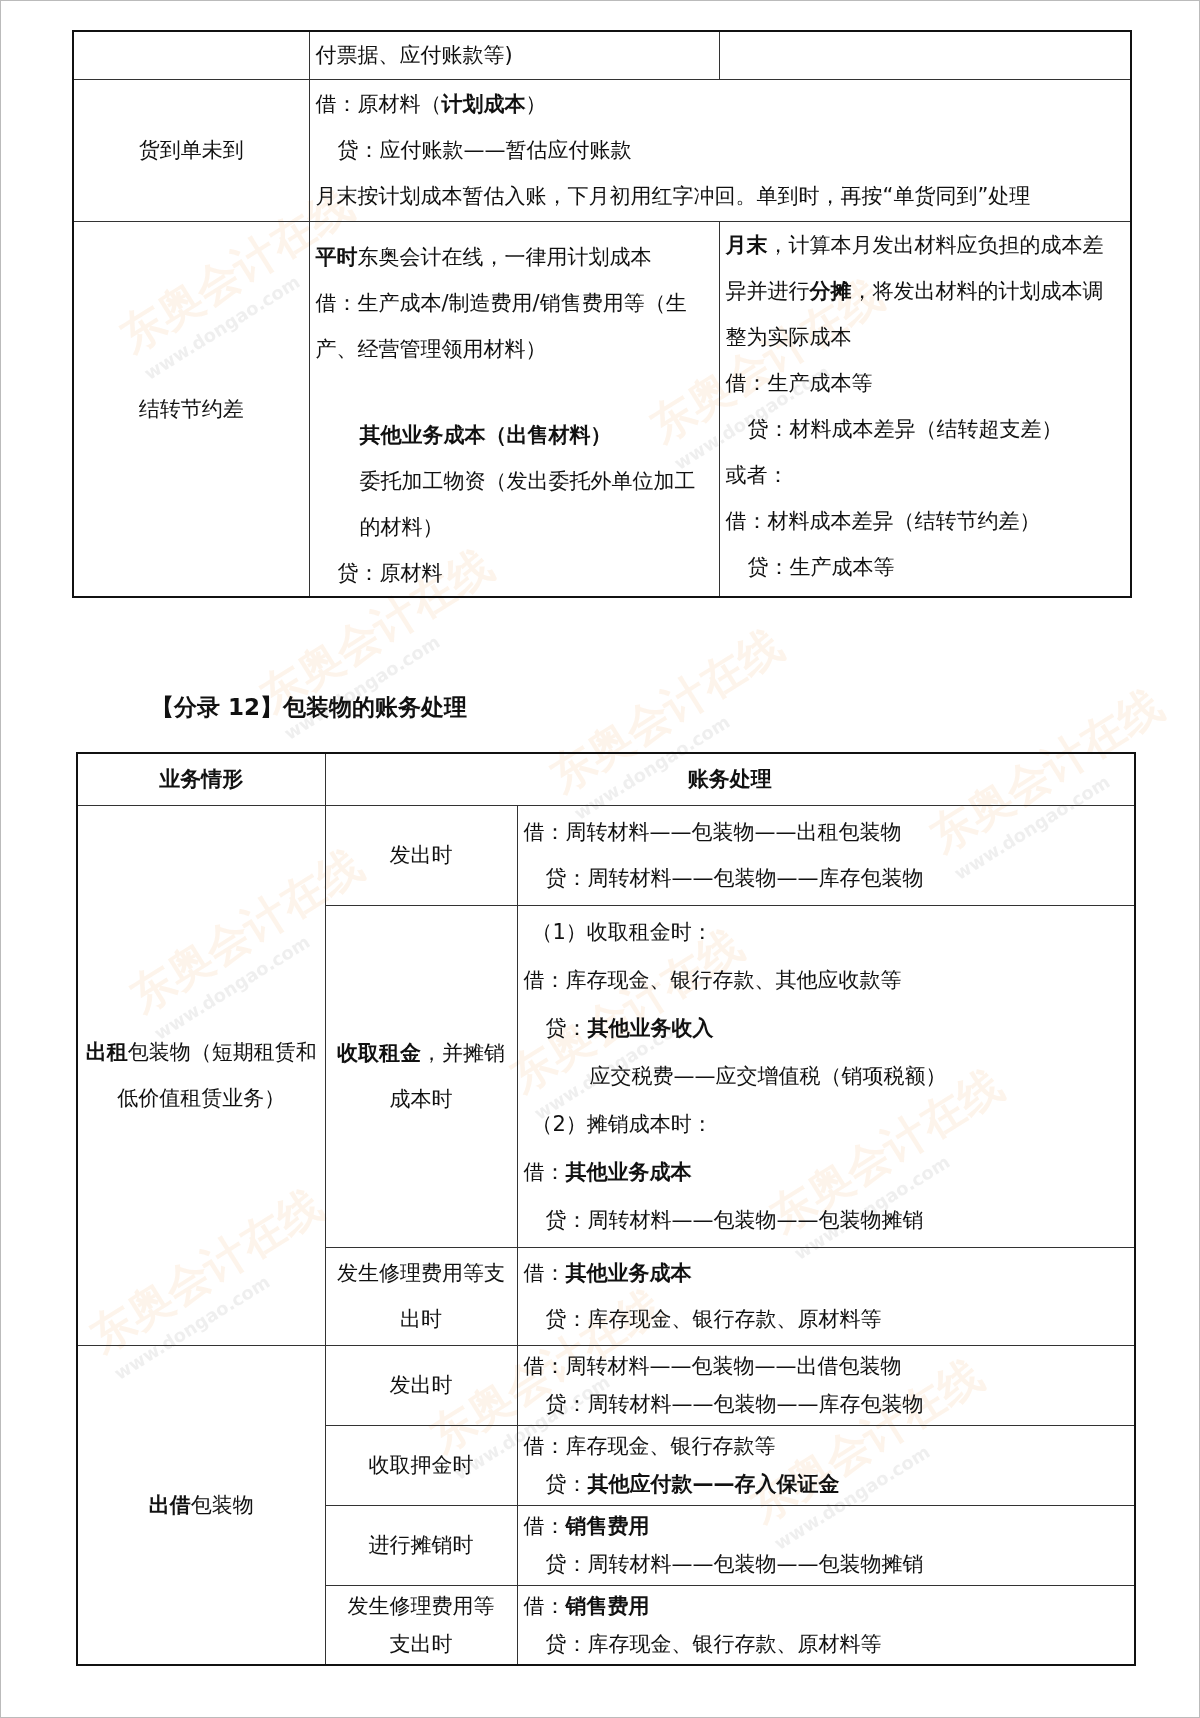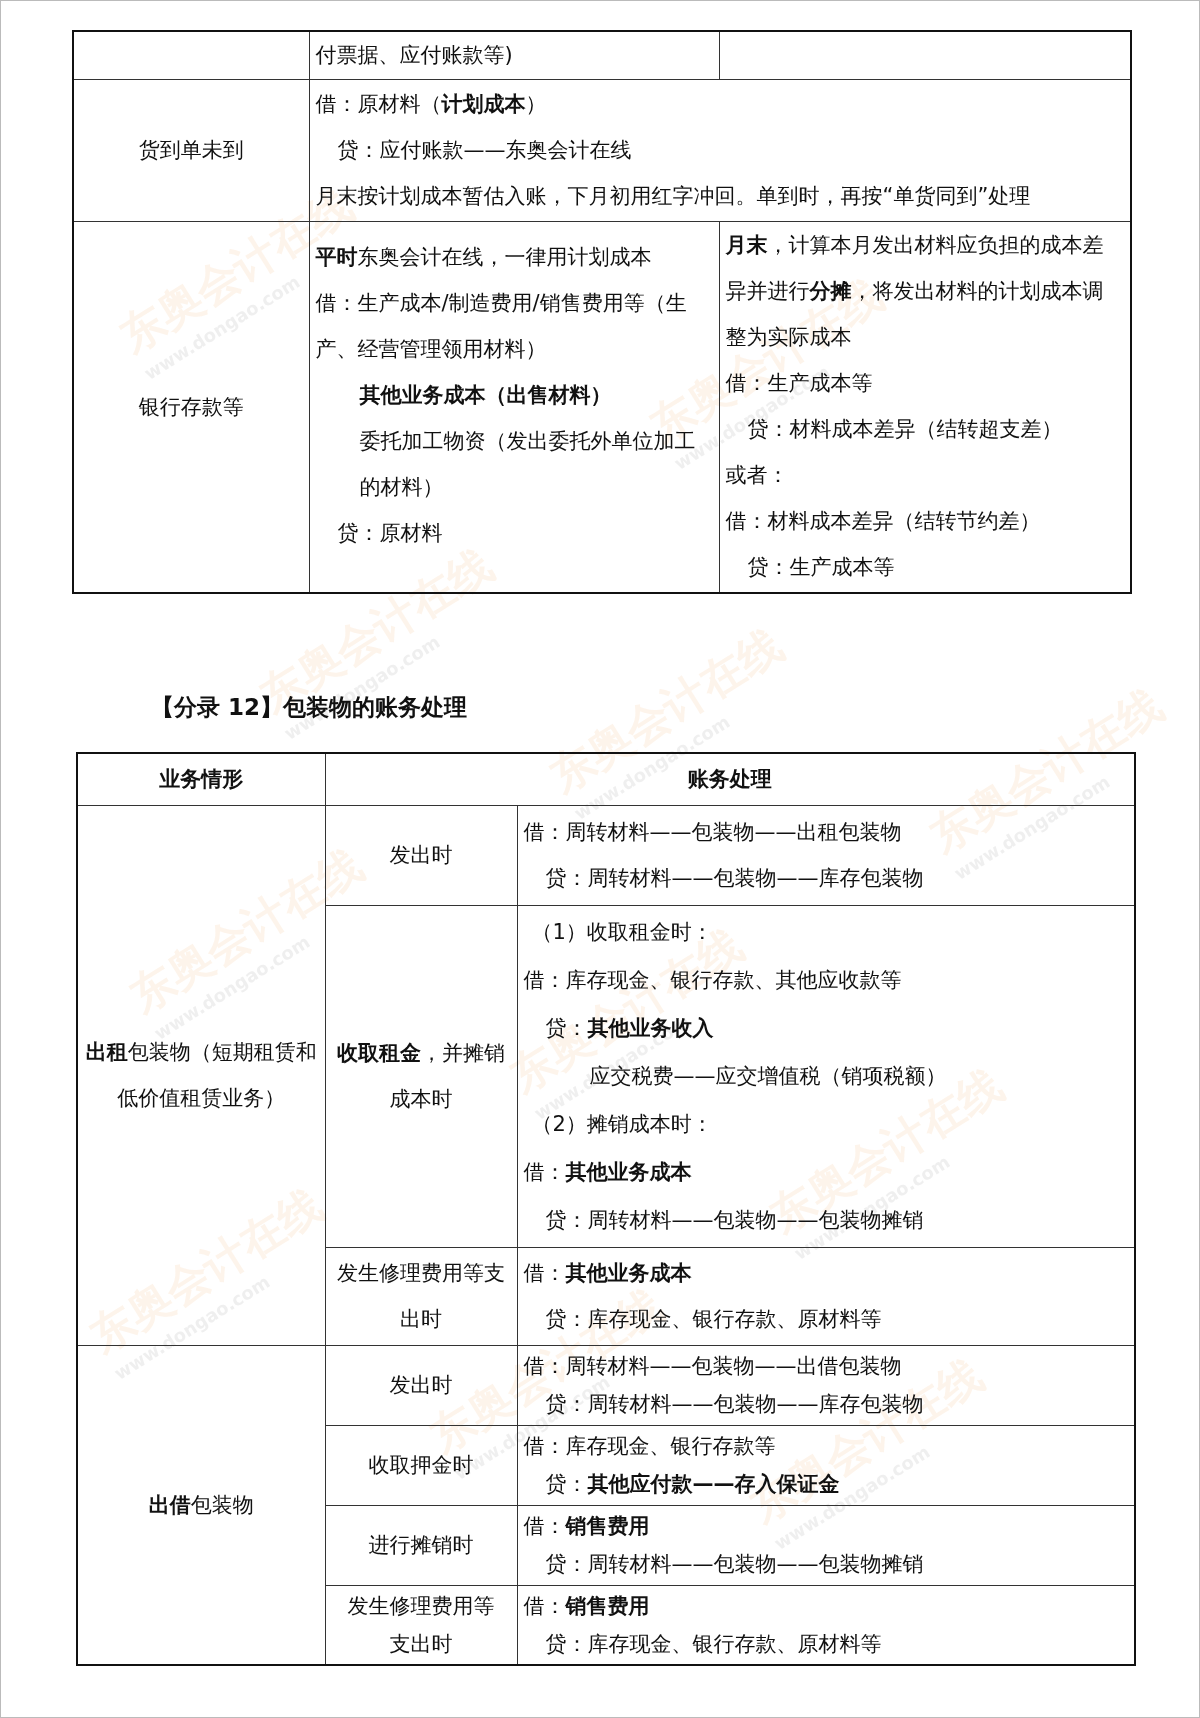--- a/index.html
+++ b/index.html
@@ -3,21 +3,21 @@
 <meta charset="utf-8">
 <style>
   html,body{margin:0;padding:0;}
   body{width:1200px;height:1718px;background:#fff;position:relative;overflow:hidden;
        font-family:"DejaVu Sans","Liberation Sans",sans-serif;color:#111;font-size:21px;}
   .page-border{position:absolute;left:0;top:0;width:1198px;height:1716px;border:1px solid #bbb;}
   table{border-collapse:collapse;position:absolute;table-layout:fixed;}
   td,th{border:1px solid #333;vertical-align:middle;padding:0 6px;line-height:46px;}
   .outer{border:2.5px solid #111;}
   .center{text-align:center;}
-  .b{font-weight:bold;}
+  .b{font-weight:bold;margin-top:40px;}
   .ln{display:block;white-space:nowrap;}
   .i1{padding-left:22px;}
   .i2{padding-left:44px;}
   .i3{padding-left:66px;}
   .wrap{white-space:normal;}
   #t1{left:72px;top:30px;width:1058px;}
   #t2{left:76px;top:752px;width:1058px;}
   .title{position:absolute;left:128px;top:692px;font-size:23px;font-weight:bold;margin-left:23px;}
   .wm{position:absolute;color:rgba(240,150,60,0.10);font-size:44px;font-weight:bold;transform:rotate(-32deg);pointer-events:none;white-space:nowrap;}
   .wm small{display:block;font-size:18px;color:rgba(120,120,120,0.12);}
@@ -50,26 +50,26 @@
     <td></td>
     <td>
           <span class="ln">付票据、应付账款等)</span>
         </td>
     <td></td>
   </tr>
   <tr style="height:142px">
     <td class="center">货到单未到</td>
     <td colspan="2">
       <span class="ln"><span>借：原材料（</span><span class="b">计划成本</span><span>）</span></span>
-      <span class="ln i1">贷：应付账款——东奥会计在线</span>
+      <span class="ln i1">贷：应付账款——暂估应付账款</span>
       <span class="ln">月末按计划成本暂估入账，下月初用红字冲回。单到时，再按“单货同到”处理</span>
     </td>
   </tr>
   <tr style="height:372px">
-    <td class="center">银行存款等</td>
+    <td class="center">结转节约差</td>
     <td style="vertical-align:top;padding-top:12px;">
       <span class="ln"><span class="b">平时</span><span>东奥会计在线，一律用计划成本</span></span>
       <span class="wrap" style="display:block">借：生产成本/制造费用/销售费用等（生产、经营管理领用材料）</span>
       <span class="ln i2 b">其他业务成本（出售材料）</span>
       <span class="i2 wrap" style="display:block">委托加工物资（发出委托外单位加工的材料）</span>
       <span class="ln i1">贷：原材料</span>
     </td>
     <td style="vertical-align:top;padding-top:0;">
       <span class="wrap" style="display:block"><span class="b">月末</span><span>，计算本月发出材料应负担的成本差异并进行</span><span class="b">分摊</span><span>，将发出材料的计划成本调整为实际成本</span></span>
       <span class="ln">借：生产成本等</span>

